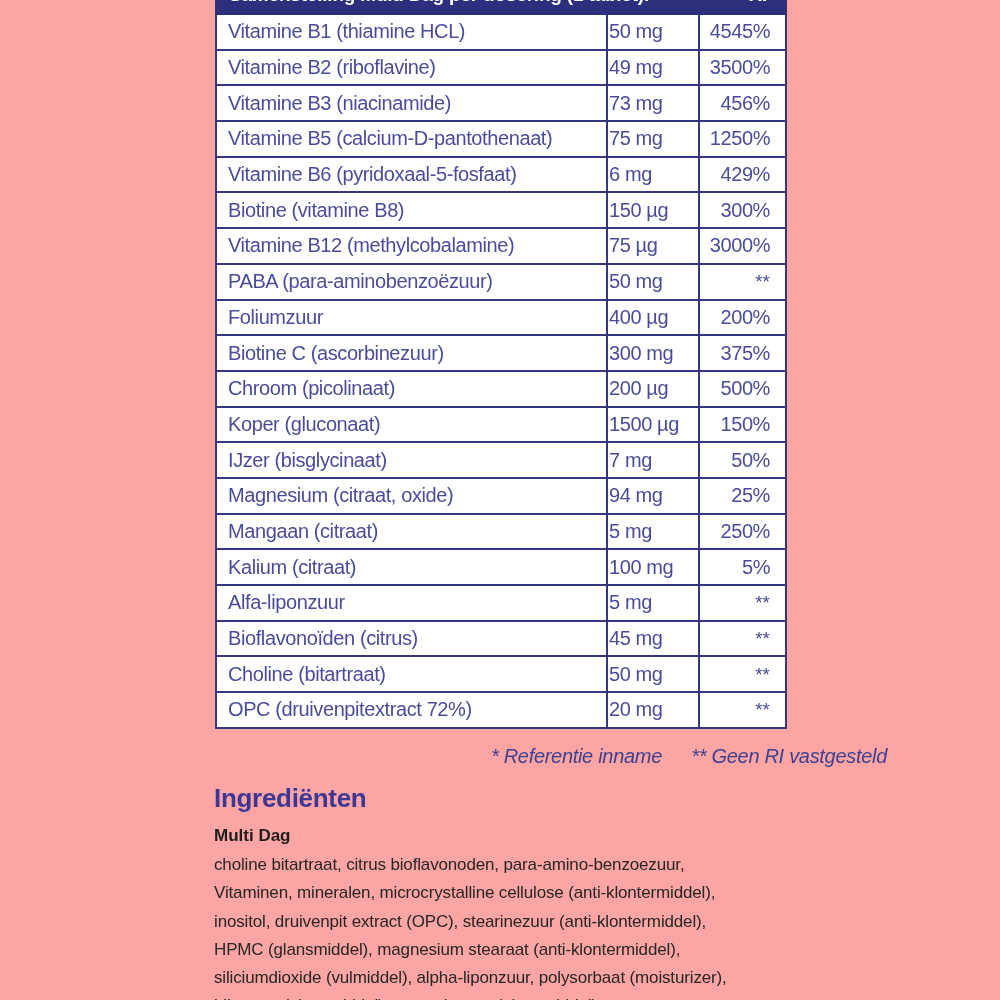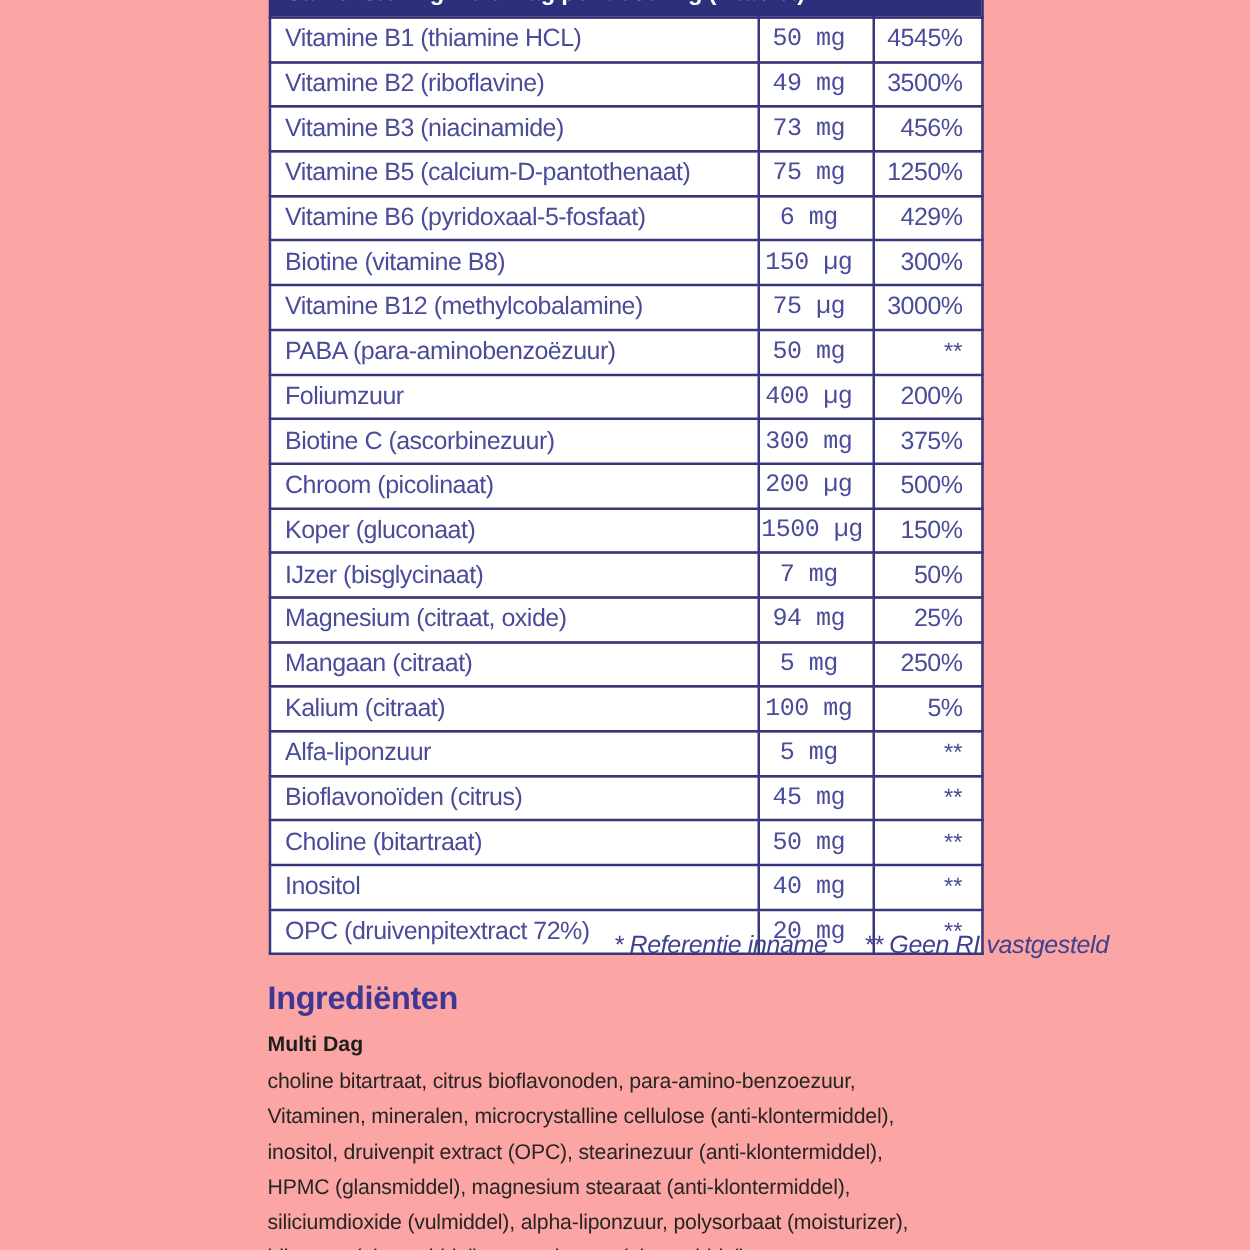--- a/index.html
+++ b/index.html
@@ -50,21 +50,21 @@
     border: 2px solid #35377f;
     height: 31.7px;
     color: #4a4c99;
     font-size: 20px;
     letter-spacing: -0.4px;
     white-space: nowrap;
     overflow: hidden;
     background: #ffffff;
   }
   td.cell-name   { text-align: left;  padding-left: 11px; }
-  td.cell-amount { text-align: center; padding-right: 13px; font-family: Liberation Mono, monospace; }
+  td.cell-amount { text-align: left; padding-right: 13px; }
   td.cell-ri     { text-align: right; padding-right: 15px; }
   td.cell-ri .stars { font-size: 19px; letter-spacing: 0; }
 
   
   .footnote {
     position: absolute;
     left: 215px;
     top: 745px;
     width: 672px;
     text-align: right;
@@ -215,25 +215,20 @@
             <td class="cell-name">Bioflavonoïden (citrus)</td>
             <td class="cell-amount">45 mg</td>
             <td class="cell-ri"><span class="stars">**</span></td>
           </tr>
           <tr>
             <td class="cell-name">Choline (bitartraat)</td>
             <td class="cell-amount">50 mg</td>
             <td class="cell-ri"><span class="stars">**</span></td>
           </tr>
           <tr>
-            <td class="cell-name">Inositol</td>
-            <td class="cell-amount">40 mg</td>
-            <td class="cell-ri"><span class="stars">**</span></td>
-          </tr>
-          <tr>
             <td class="cell-name">OPC (druivenpitextract 72%)</td>
             <td class="cell-amount">20 mg</td>
             <td class="cell-ri"><span class="stars">**</span></td>
           </tr>
         </tbody>
     </table>
   </div>
 
   <div class="footnote">
     <span class="fn1">* Referentie inname</span>

